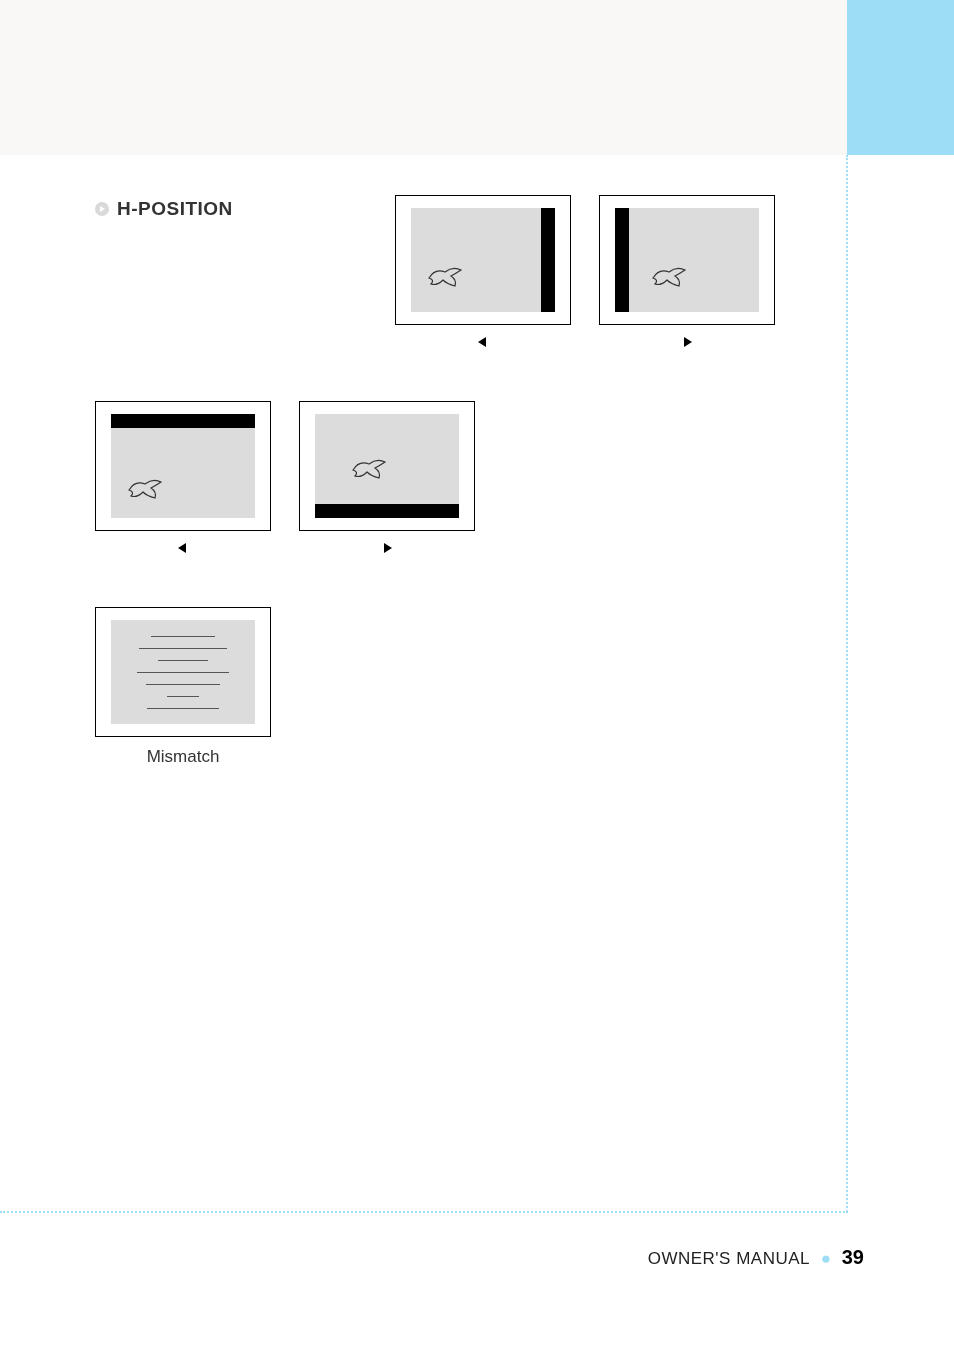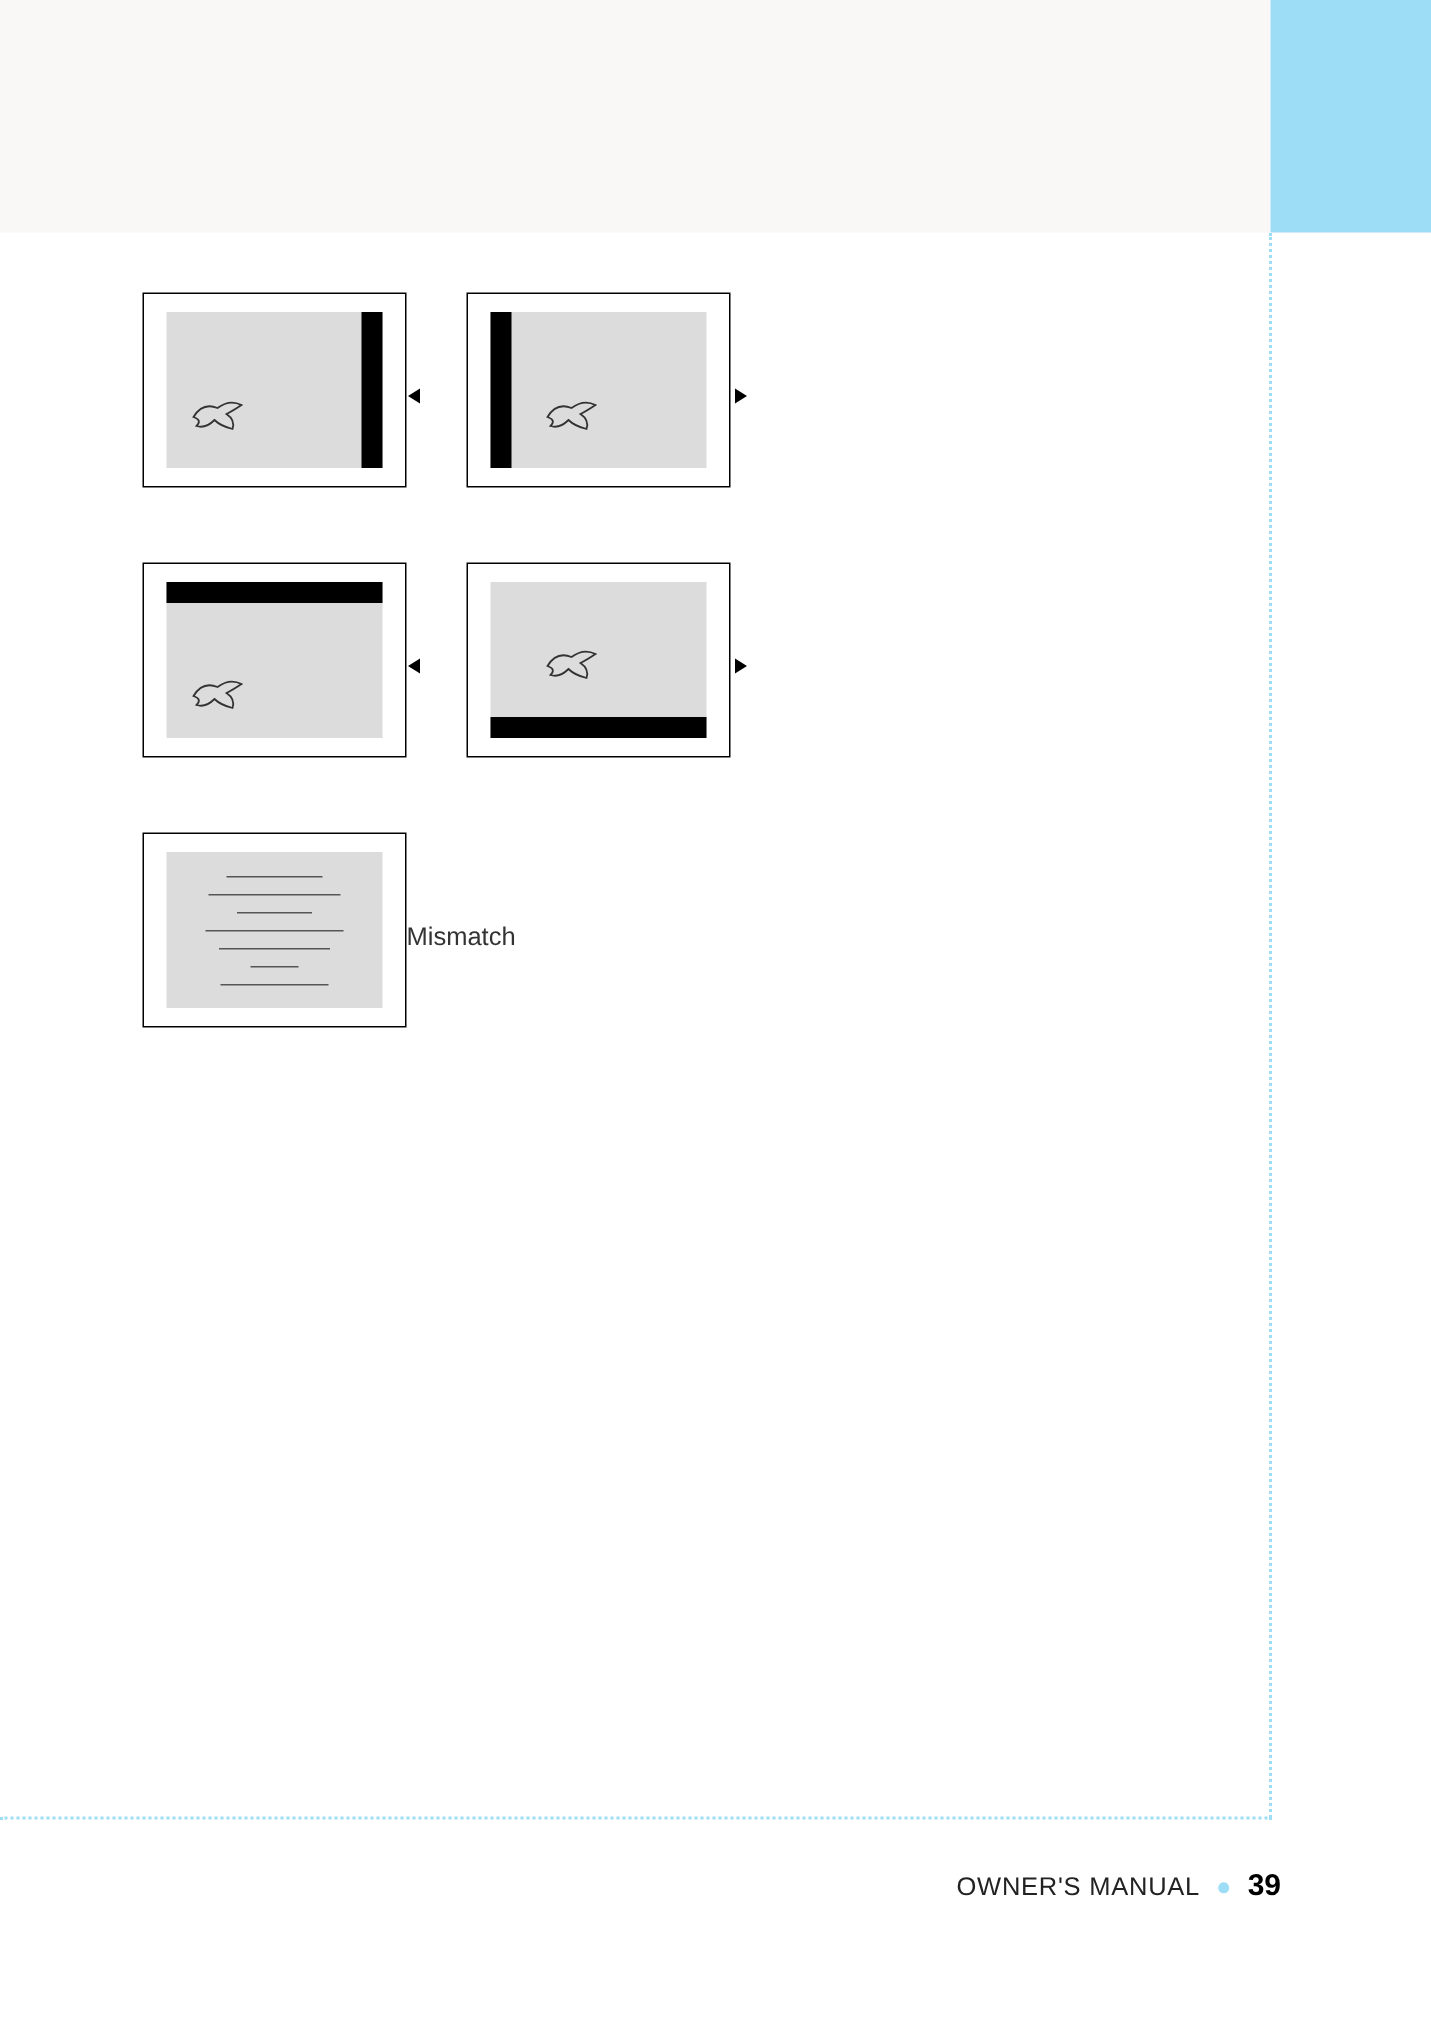--- a/index.html
+++ b/index.html
@@ -52,21 +52,21 @@
   .section { display: flex; align-items: flex-start; margin-bottom: 50px; }
   .label-col { width: 300px; display: flex; align-items: center; gap: 8px; padding-top: 3px; }
   .bullet {
     width: 14px; height: 14px; border-radius: 50%;
     background: #d9d9d9; display: flex; align-items: center; justify-content: center;
     flex-shrink: 0;
   }
   .bullet svg { display: block; }
   .label-text { font-weight: 700; color: #333; font-size: 19px; letter-spacing: 0.5px; }
   .diagram-col { display: flex; gap: 28px; }
-  .diagram-unit { display: flex; flex-direction: row; align-items: center; }
+  .diagram-unit { display: flex; flex-direction: column; align-items: center; }
   .screen {
     width: 176px; height: 130px; border: 1.5px solid #000; background: #fff;
     display: flex; align-items: center; justify-content: center; position: relative;
   }
   .inner {
     width: 144px; height: 104px; background: #dcdcdc; position: relative;
   }
   .blackbar-r { position: absolute; right: 0; top: 0; width: 14px; height: 100%; background: #000; }
   .blackbar-l { position: absolute; left: 0; top: 0; width: 14px; height: 100%; background: #000; }
   .blackbar-t { position: absolute; left: 0; top: 0; width: 100%; height: 14px; background: #000; }
@@ -76,39 +76,47 @@
   .arrow { margin-top: 10px; font-size: 14px; color: #000; }
   .caption { margin-top: 10px; font-size: 17px; color: #333; }
   .phase-lines {
     position: absolute; left: 20px; right: 20px; top: 10px; bottom: 10px;
     display: flex; flex-direction: column; justify-content: space-around; align-items: center;
   }
   .phase-lines .l { height: 1px; background: #555; }
   .footer {
     position: absolute;
     bottom: 80px;
-    right: 100px;
+    right: 90px;
     font-size: 17px;
     color: #222;
   }
   .footer .dot { color: #9eddf6; margin: 0 6px; }
   .footer .pg { font-weight: 700; font-size: 20px; color: #000; }
   .footer .om { letter-spacing: 0.5px; font-family: "Trebuchet MS", Arial, sans-serif; }
 </style>
 </head>
 <body>
 
 <div class="header-band"></div>
 <div class="header-right"></div>
 <div class="dot-border-right"></div>
 <div class="dot-border-bottom"></div>
 
 <div class="content">
 
   <div class="section">
+    <div class="label-col">
+      <span class="bullet">
+        <svg width="8" height="8" viewBox="0 0 8 8">
+            <polygon points="2,1 7,4 2,7" fill="#fff"></polygon>
+          </svg>
+      </span>
+      <span class="label-text">H-POSITION</span>
+    </div>
     <div class="diagram-col">
       <div class="diagram-unit">
         <div class="screen">
           <div class="inner">
             <div class="blackbar-r"></div>
             <div class="bird" style="left:14px;top:54px;">
               <svg width="40" height="30" viewBox="0 0 40 30">
                   <path d="M4 16 Q10 6 20 10 Q28 4 36 8 Q30 12 26 14 Q32 18 30 24 Q22 22 18 18 Q12 24 6 22 Q10 18 4 16 Z" fill="none" stroke="#333" stroke-width="1.2"></path>
                 </svg>
             </div>

